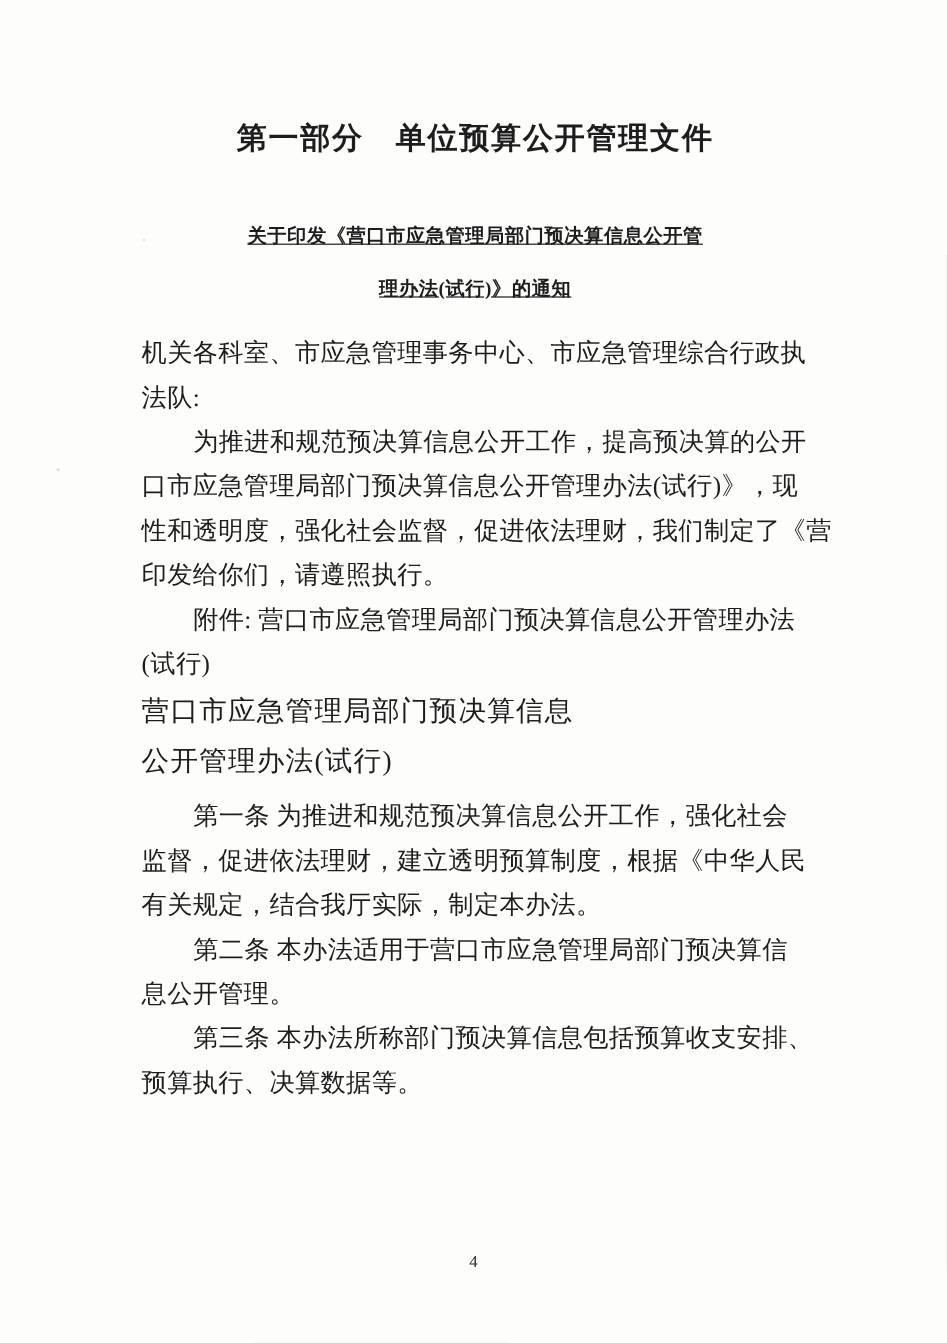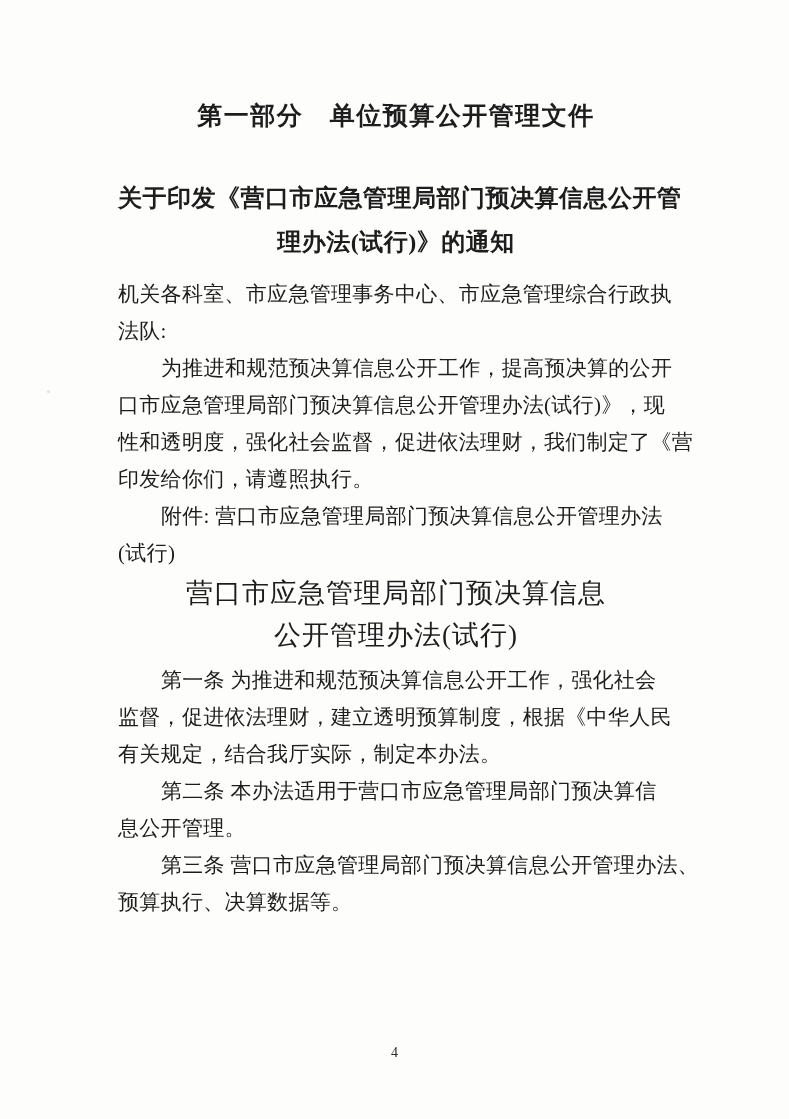--- a/index.html
+++ b/index.html
@@ -30,40 +30,40 @@
     text-align: center;
     font-weight: bold;
     font-size: 25px;
     line-height: 36px;
     letter-spacing: 1.5px;
     white-space: nowrap;
   }
   .notice-heading {
     margin-top: 42px;
     font-weight: bold;
-    font-size: 24px;
+    font-size: 16px;
     line-height: 44px;
     text-align: center;
     letter-spacing: 0.5px;
+    text-decoration: underline;
   }
   .body-block {
     margin-top: 12px;
     font-size: 21px;
     line-height: 37px;
     letter-spacing: 0.3px;
   }
   .line {
     white-space: nowrap;
   }
   .line.indent {
     text-indent: 43px;
   }
   .line.section-heading {
-    text-align: center;
-    font-size: 27px;
+    font-size: 23px;
     line-height: 42px;
     letter-spacing: 1px;
     font-weight: 500;
   }
   .line.article-start {
     margin-top: 6px;
   }
   .page-number {
     position: absolute;
     bottom: 58px;
@@ -104,21 +104,21 @@
       <div class="line">印发给你们，请遵照执行。</div>
       <div class="line indent">附件: 营口市应急管理局部门预决算信息公开管理办法</div>
       <div class="line">(试行)</div>
       <div class="line section-heading">营口市应急管理局部门预决算信息</div>
       <div class="line section-heading">公开管理办法(试行)</div>
       <div class="line indent article-start">第一条 为推进和规范预决算信息公开工作，强化社会</div>
       <div class="line">监督，促进依法理财，建立透明预算制度，根据《中华人民</div>
       <div class="line">有关规定，结合我厅实际，制定本办法。</div>
       <div class="line indent">第二条 本办法适用于营口市应急管理局部门预决算信</div>
       <div class="line">息公开管理。</div>
-      <div class="line indent">第三条 营口市应急管理局部门预决算信息公开管理办法、</div>
+      <div class="line indent">第三条 本办法所称部门预决算信息包括预算收支安排、</div>
       <div class="line">预算执行、决算数据等。</div>
     </div>
 
   </div>
 
   <div class="page-number">4</div>
 
   <div class="speck" style="left:47px; top:390px; width:3px; height:3px;"></div>
   <div class="speck" style="left:119px; top:199px; width:2px; height:2px;"></div>
 

